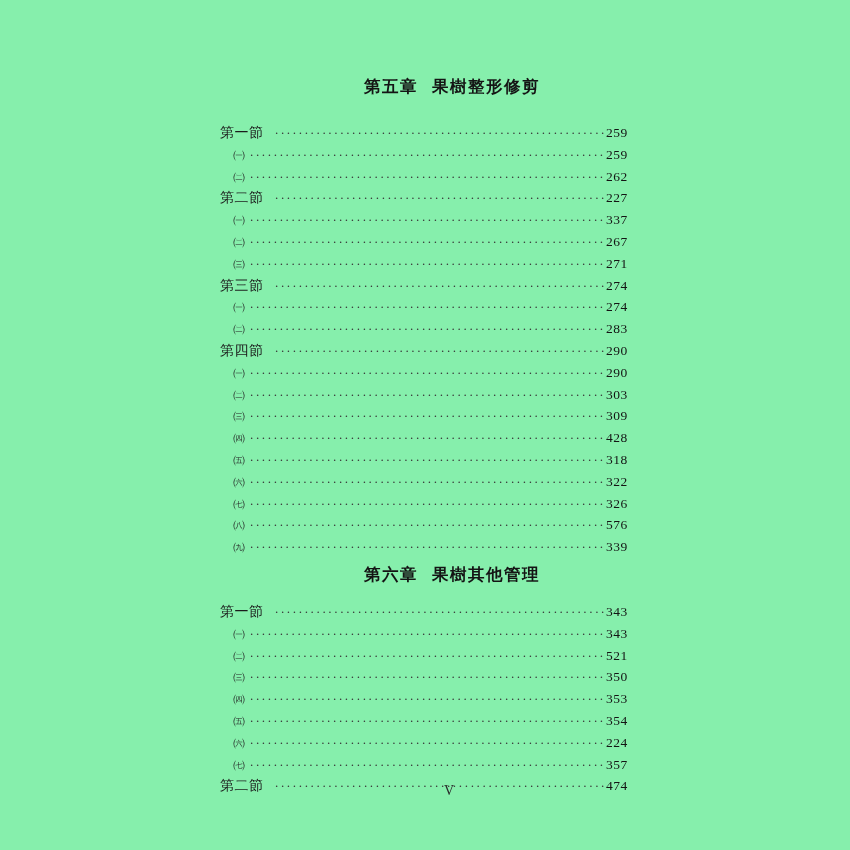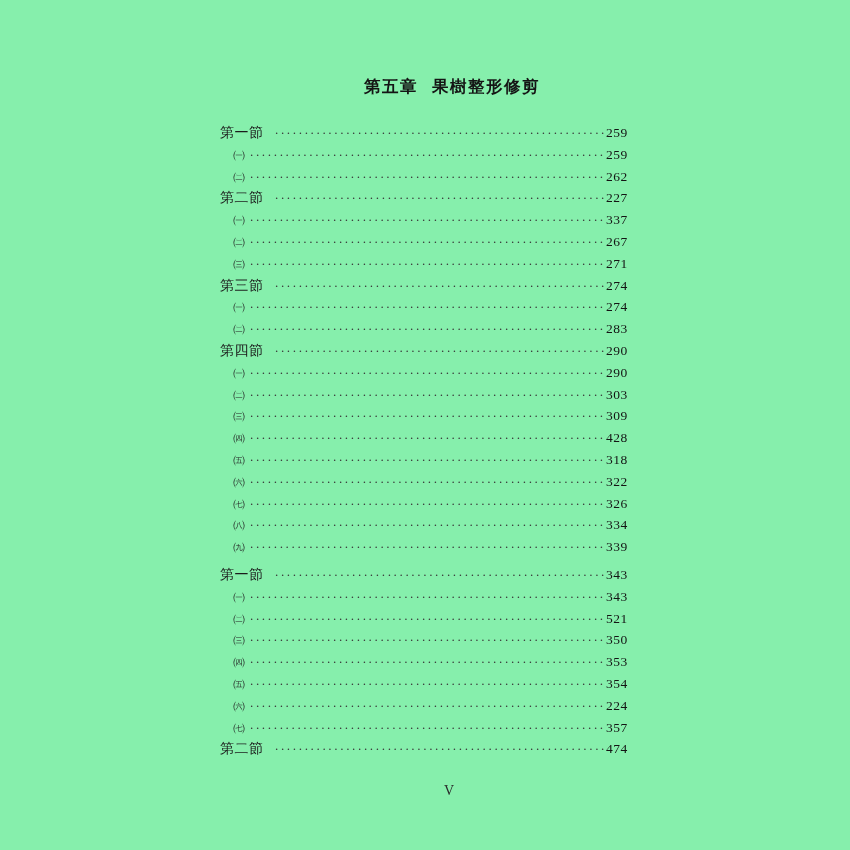--- a/index.html
+++ b/index.html
@@ -253,34 +253,37 @@
     </span>
     <span class="leader">························································································································</span>
     <span class="page-num">326</span>
   </div>
 
   <div class="toc-row level-sub">
     <span class="entry-label">
       <span class="entry-prefix">㈧</span><span class="entry-title"></span>
     </span>
     <span class="leader">························································································································</span>
-    <span class="page-num">334</span>
+    <span class="page-num">576</span>
   </div>
 
   <div class="toc-row level-sub">
     <span class="entry-label">
       <span class="entry-prefix">㈨</span><span class="entry-title"></span>
     </span>
     <span class="leader">························································································································</span>
     <span class="page-num">339</span>
   </div>
 </div>
   </section>
 
   <section class="chapter">
+    <h2 class="chapter-title">
+      <span class="ch-num">第六章</span><span class="ch-name">果樹其他管理</span>
+    </h2>
     <div class="entries">
   <div class="toc-row level-section">
     <span class="entry-label">
       <span class="entry-prefix">第一節</span><span class="entry-title"></span>
     </span>
     <span class="leader">························································································································</span>
     <span class="page-num">343</span>
   </div>
 
   <div class="toc-row level-sub">

